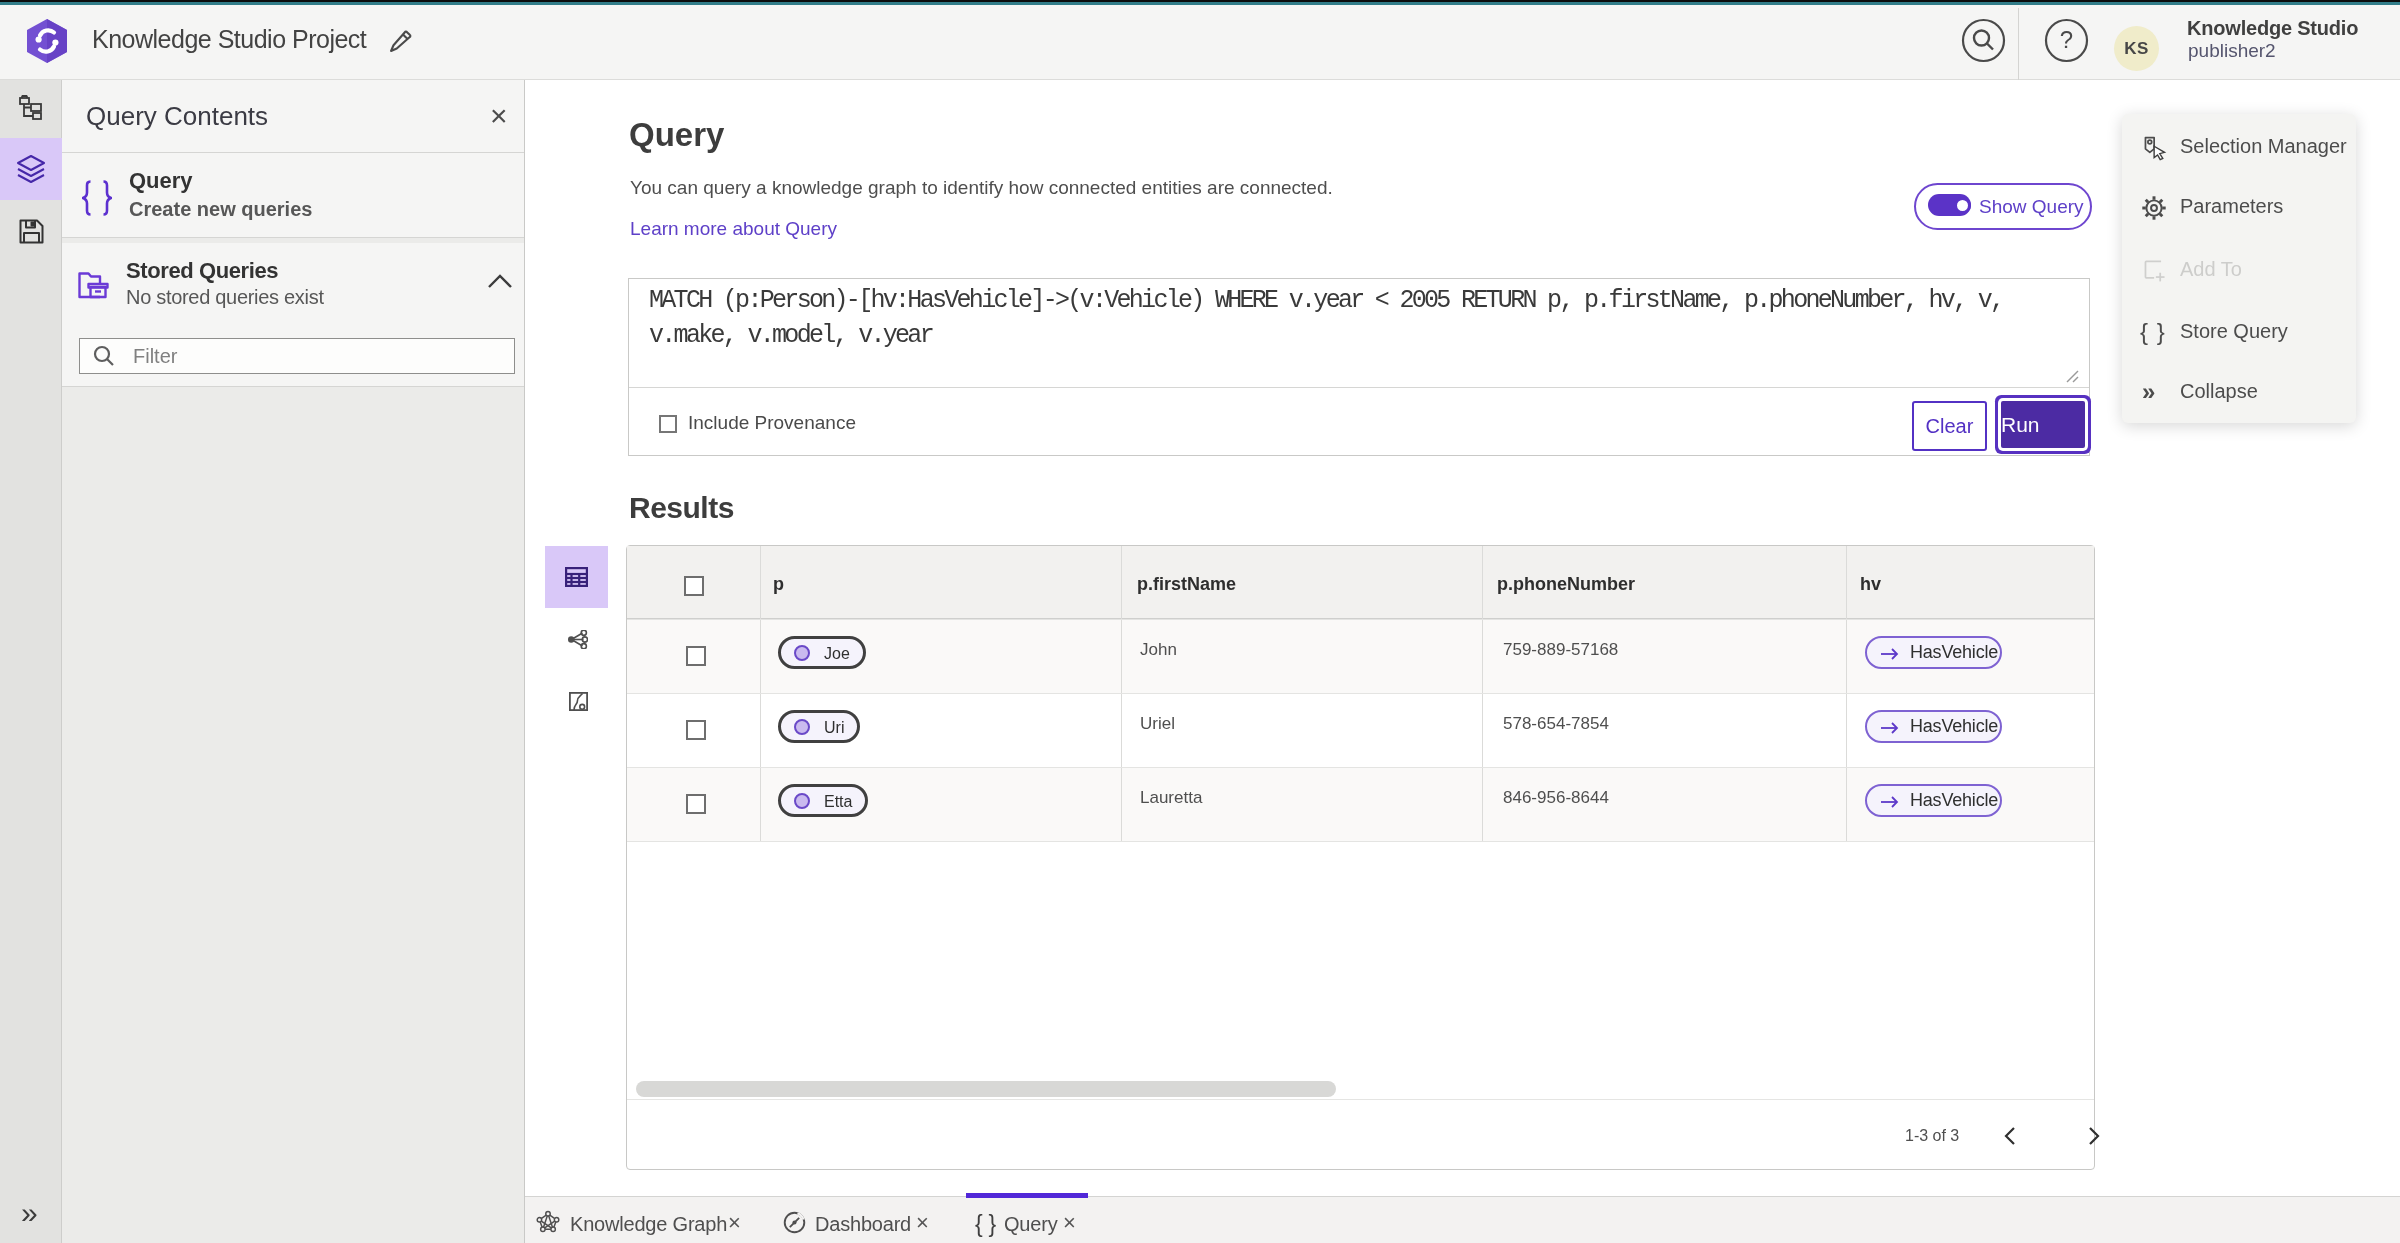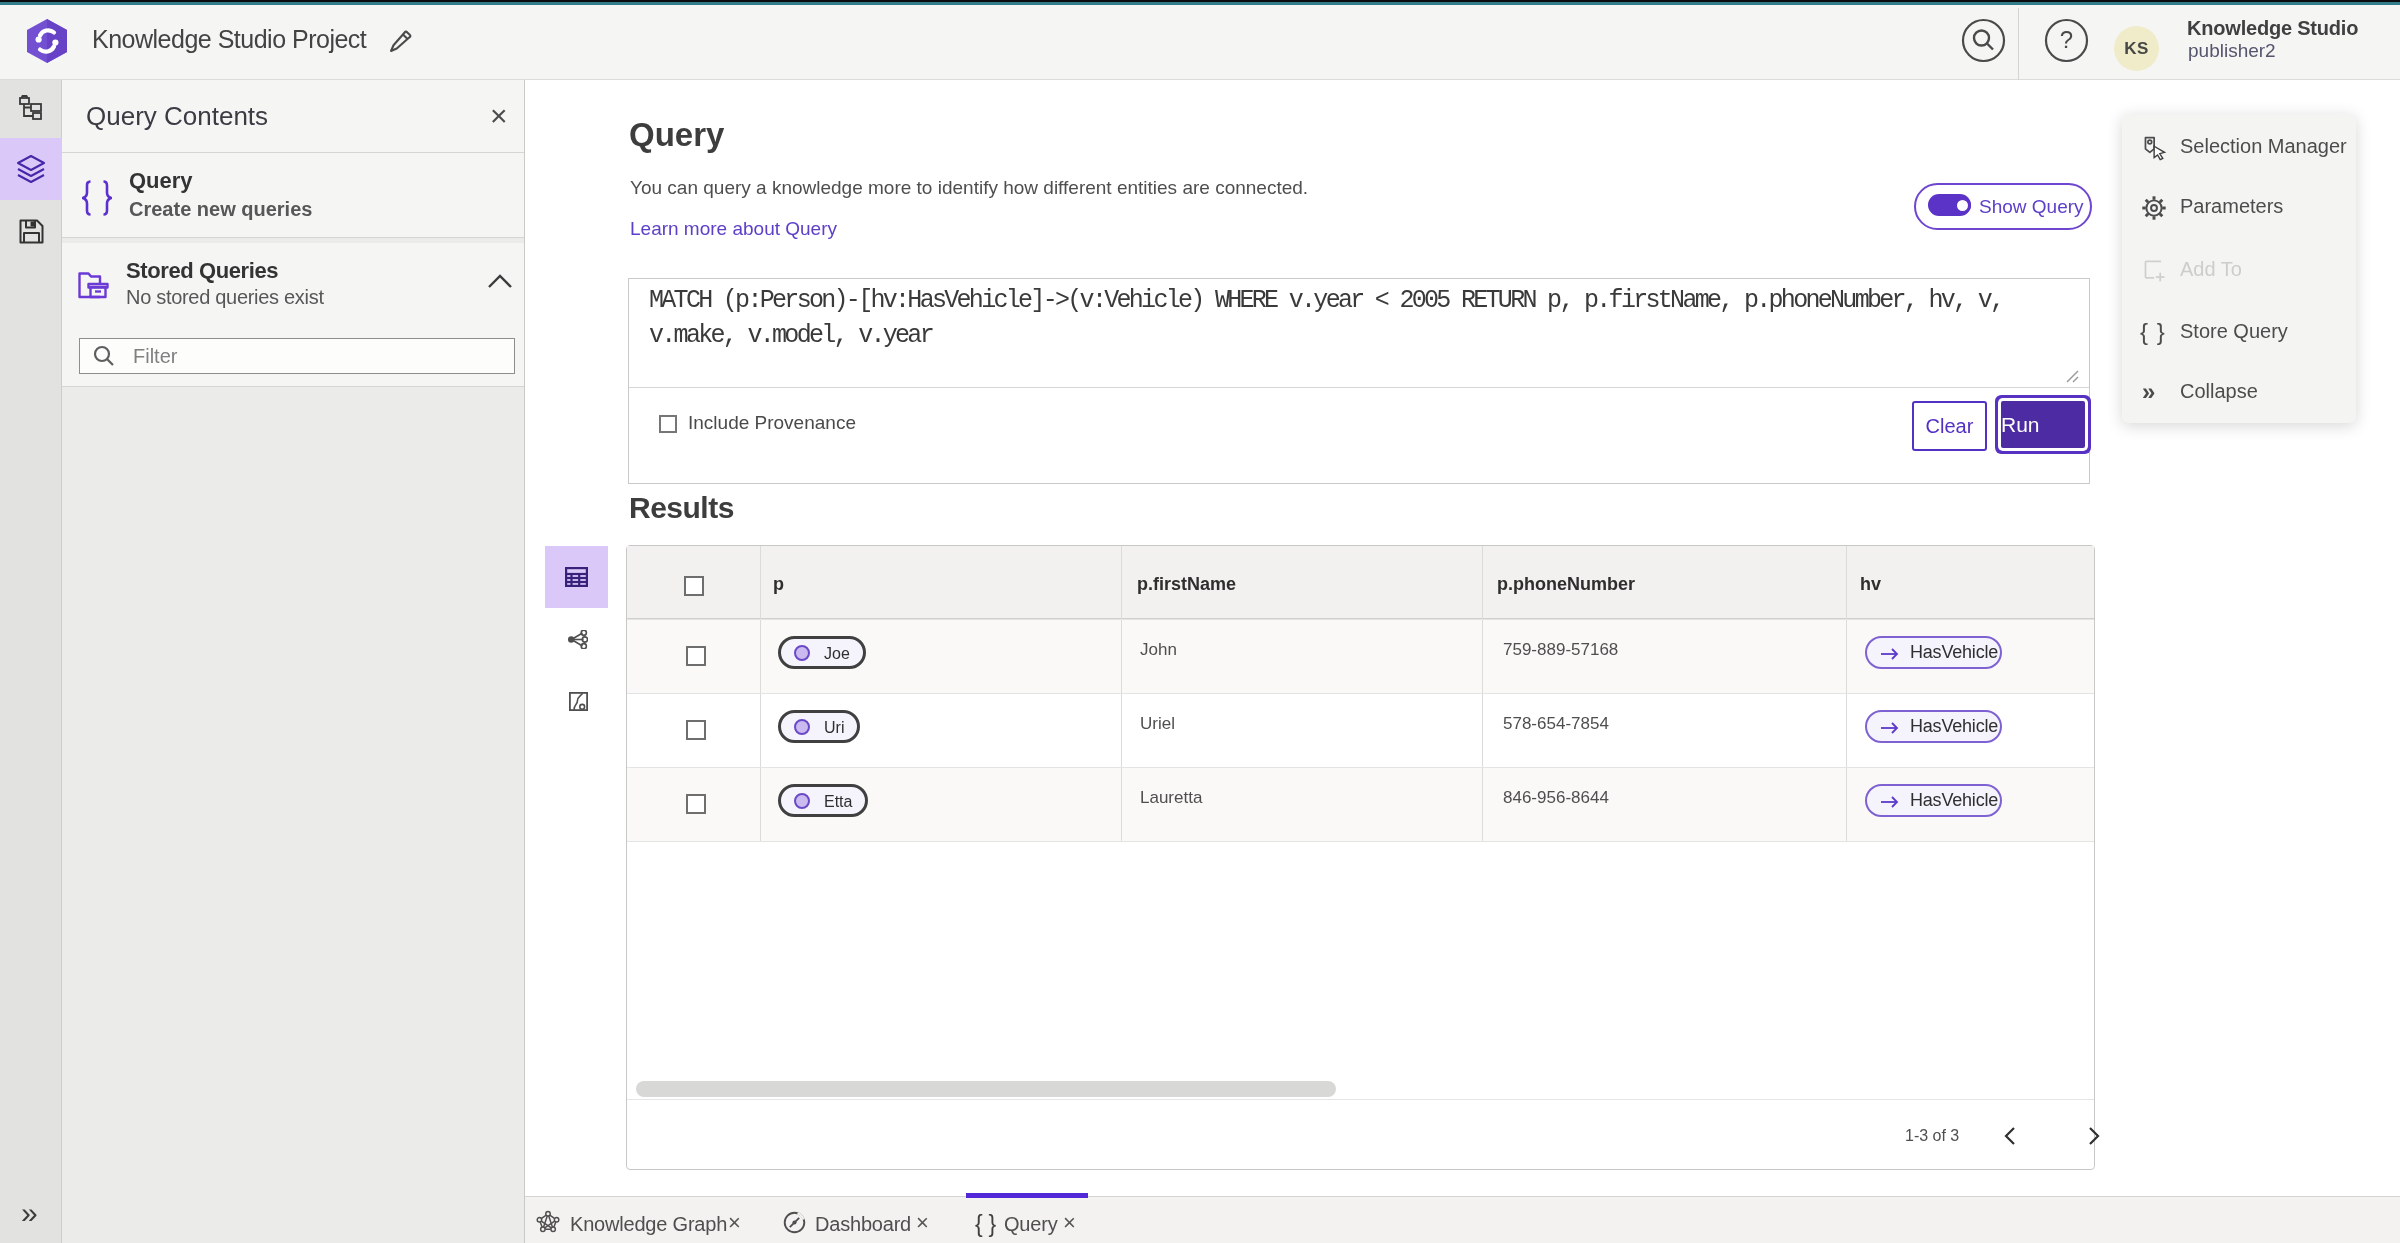--- a/index.html
+++ b/index.html
@@ -47,21 +47,21 @@
   #desc { left:104px; top:97px; font-size:19px; color:#4e4e4e; }
   #link { left:104px; top:138px; font-size:19px; color:#5e40c8; }
   #showpill { left:1388px; top:103px; width:178px; height:47px;
               border:2px solid #6e46cf; border-radius:24px; background:#fff; }
   #toggle-track { left:1402px; top:114px; width:43px; height:22px; border-radius:12px;
                   background:#5b33c7; }
   #toggle-knob { left:1428px; top:117px; width:17px; height:17px; border-radius:50%;
                  background:#fff; border:3px solid #5b33c7; }
   #show-label { left:1453px; top:116px; font-size:19px; color:#5e40c8; }
 
-  #qbox { left:102px; top:198px; width:1462px; height:206px; border:1px solid #c9c9c7; }
+  #qbox { left:102px; top:198px; width:1462px; height:178px; border:1px solid #c9c9c7; }
   #qtext { left:20px; top:4px; font-family:"Liberation Mono", monospace;
            font-size:25px; line-height:35px; color:#3a3a3a; letter-spacing:-2.7px; }
   #qsep { left:0; top:108px; width:1460px; height:1px; background:#d6d6d4; }
   #checkbox { left:30px; top:136px; width:18px; height:18px; border:2px solid #767676;
               background:#fff; }
   #chk-label { left:59px; top:133px; font-size:19px; color:#4a4a4a; }
   #btn-clear { left:1283px; top:122px; width:75px; height:50px; border:2px solid #5331c4;
                border-radius:3px; color:#5331c4; font-size:20px; text-align:center;
                line-height:46px; background:#fff; }
   #btn-run { left:1372px; top:122px; width:84px; height:47px; background:#4c2ba3;
@@ -202,21 +202,21 @@
   </svg>
   <div id="p-filter"></div>
   <svg class="abs" style="left:30px; top:264px;" width="24" height="24" viewBox="0 0 24 24">
     <circle cx="10" cy="10" r="7" fill="none" stroke="#5e5e5e" stroke-width="2.2"></circle>
     <line x1="15" y1="15" x2="21" y2="21" stroke="#5e5e5e" stroke-width="2.2"></line>
   </svg>
   <div class="abs" id="p-filter-txt">Filter</div>
 </div>
 <div class="abs" id="main">
   <div class="abs" id="h1">Query</div>
-  <div class="abs" id="desc">You can query a knowledge more to identify how different entities are connected.</div>
+  <div class="abs" id="desc">You can query a knowledge graph to identify how connected entities are connected.</div>
   <div class="abs" id="link">Learn more about Query</div>
   <div class="abs" id="showpill"></div>
   <div class="abs" id="toggle-track"></div>
   <div class="abs" id="toggle-knob"></div>
   <div class="abs" id="show-label">Show Query</div>
 
   <div class="abs" id="qbox">
     <div class="abs" id="qtext">MATCH (p:Person)-[hv:HasVehicle]-&gt;(v:Vehicle) WHERE v.year &lt; 2005 RETURN p, p.firstName, p.phoneNumber, hv, v,<br>v.make, v.model, v.year</div>
     <div class="abs" id="qsep"></div>
     <svg class="abs" style="left:1434px; top:88px;" width="16" height="16" viewBox="0 0 16 16">

